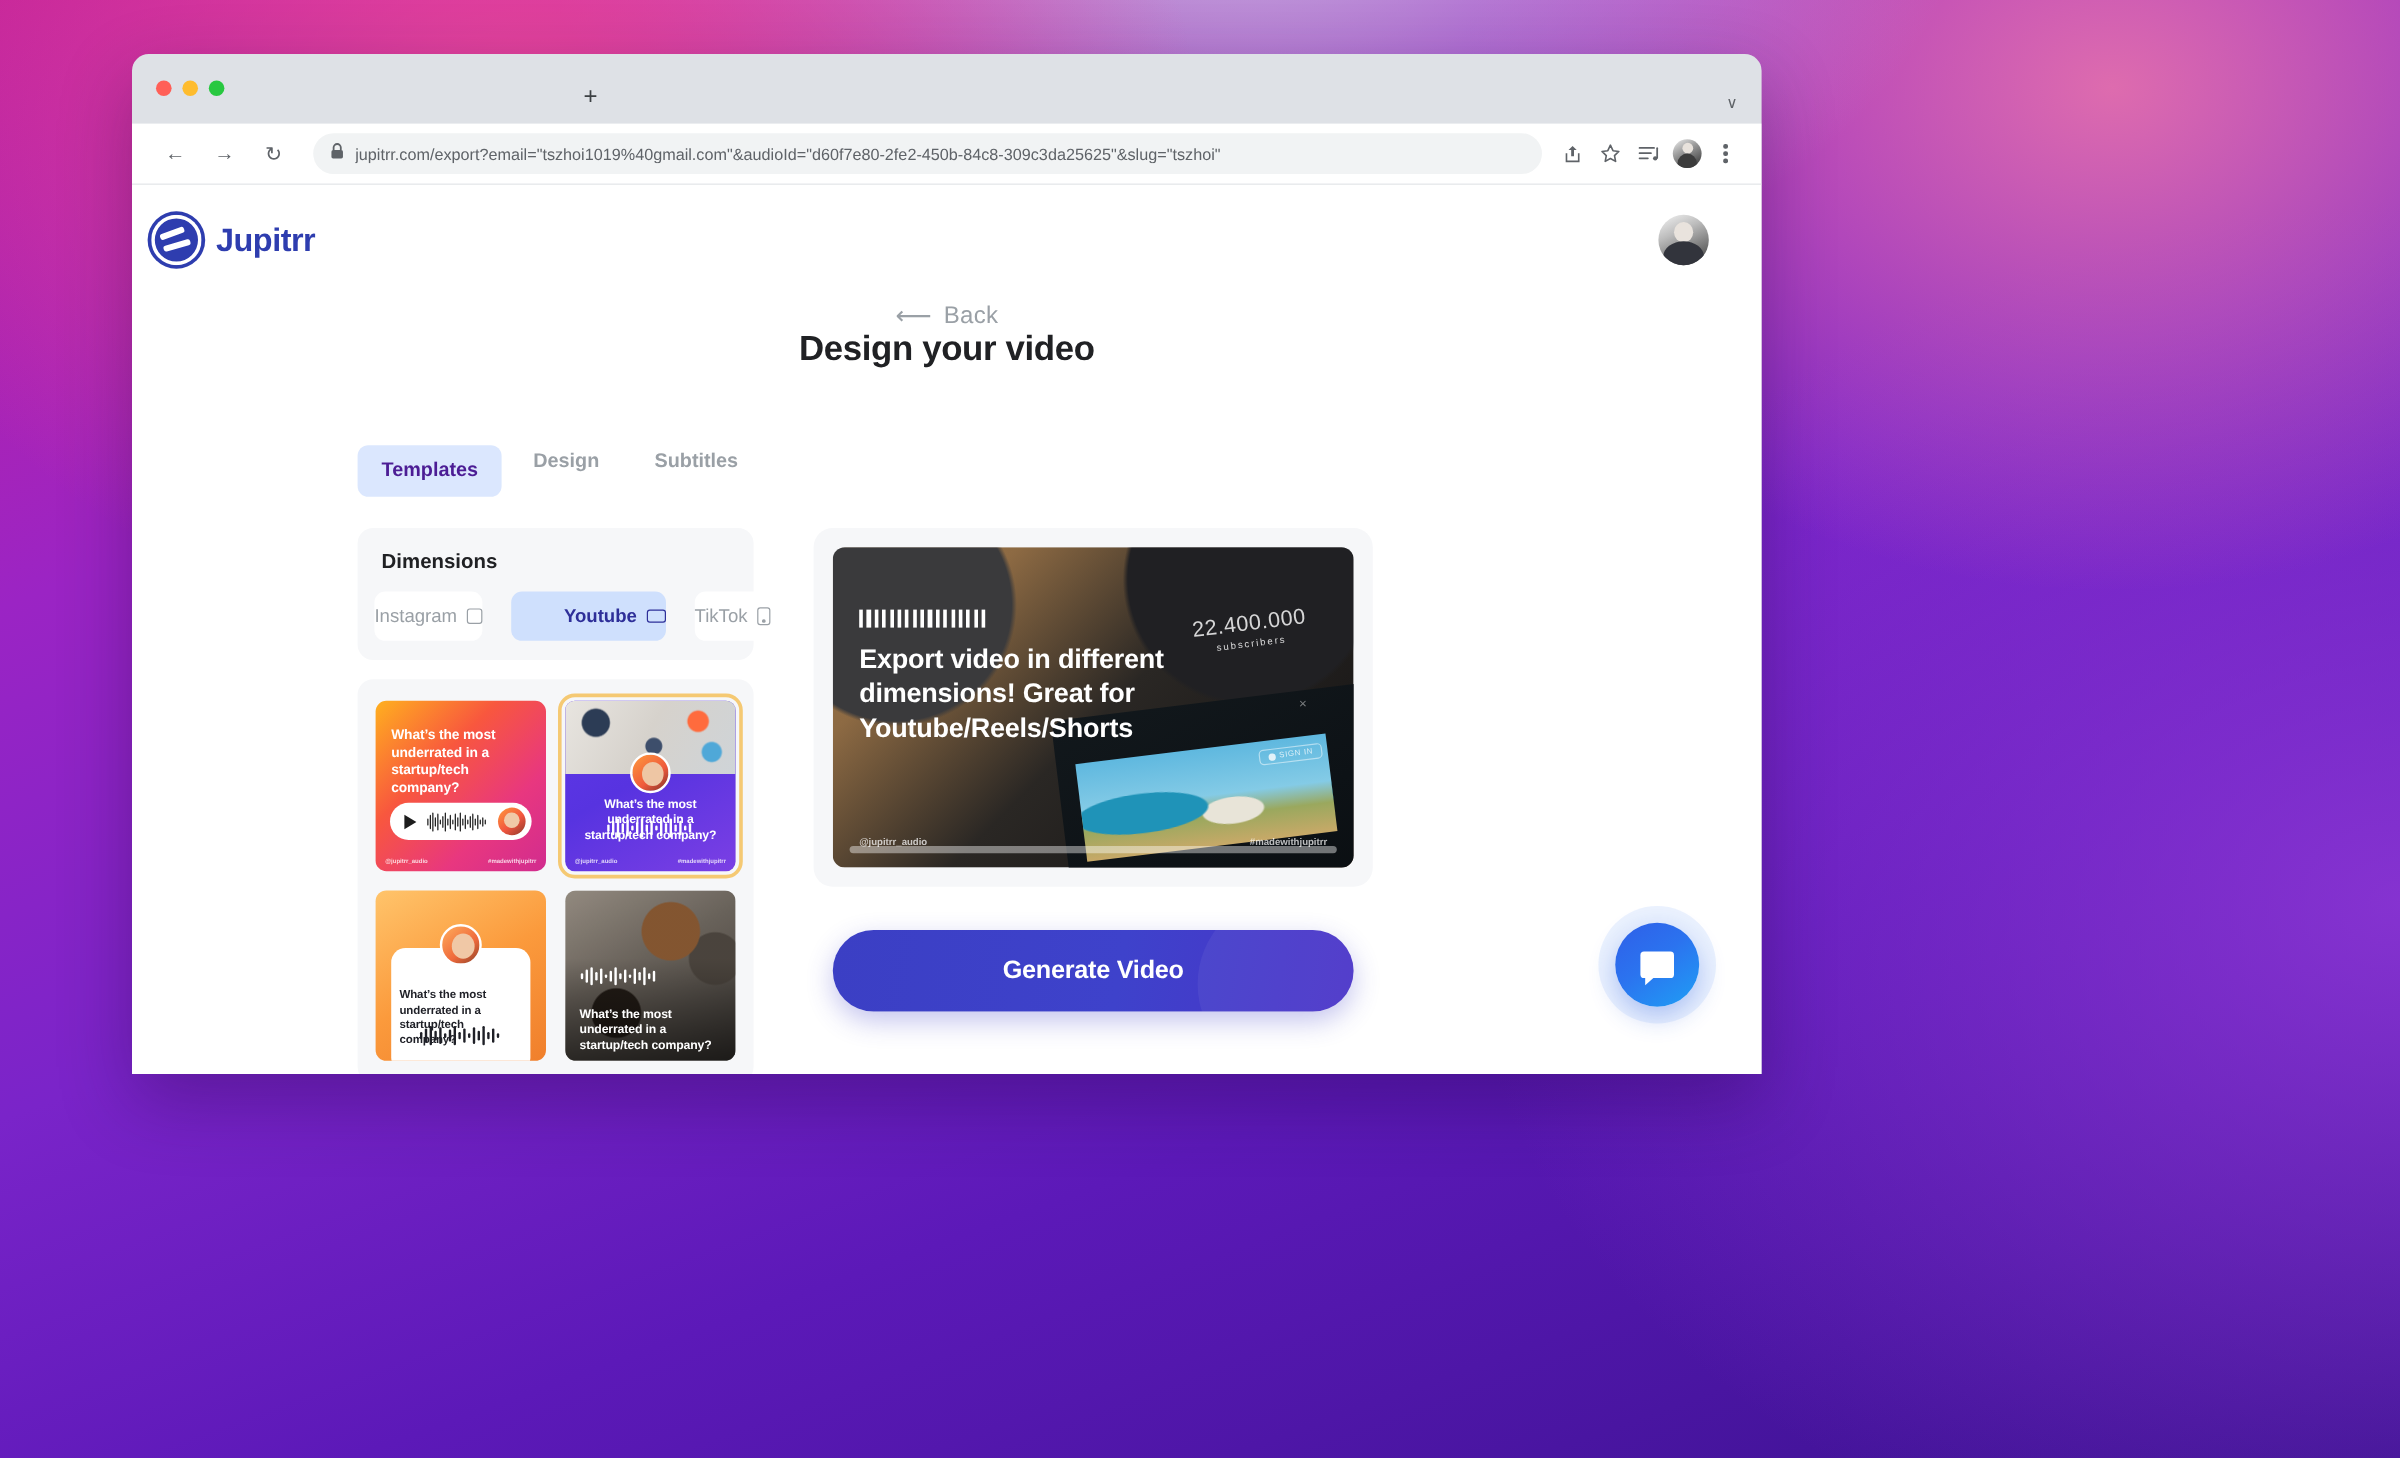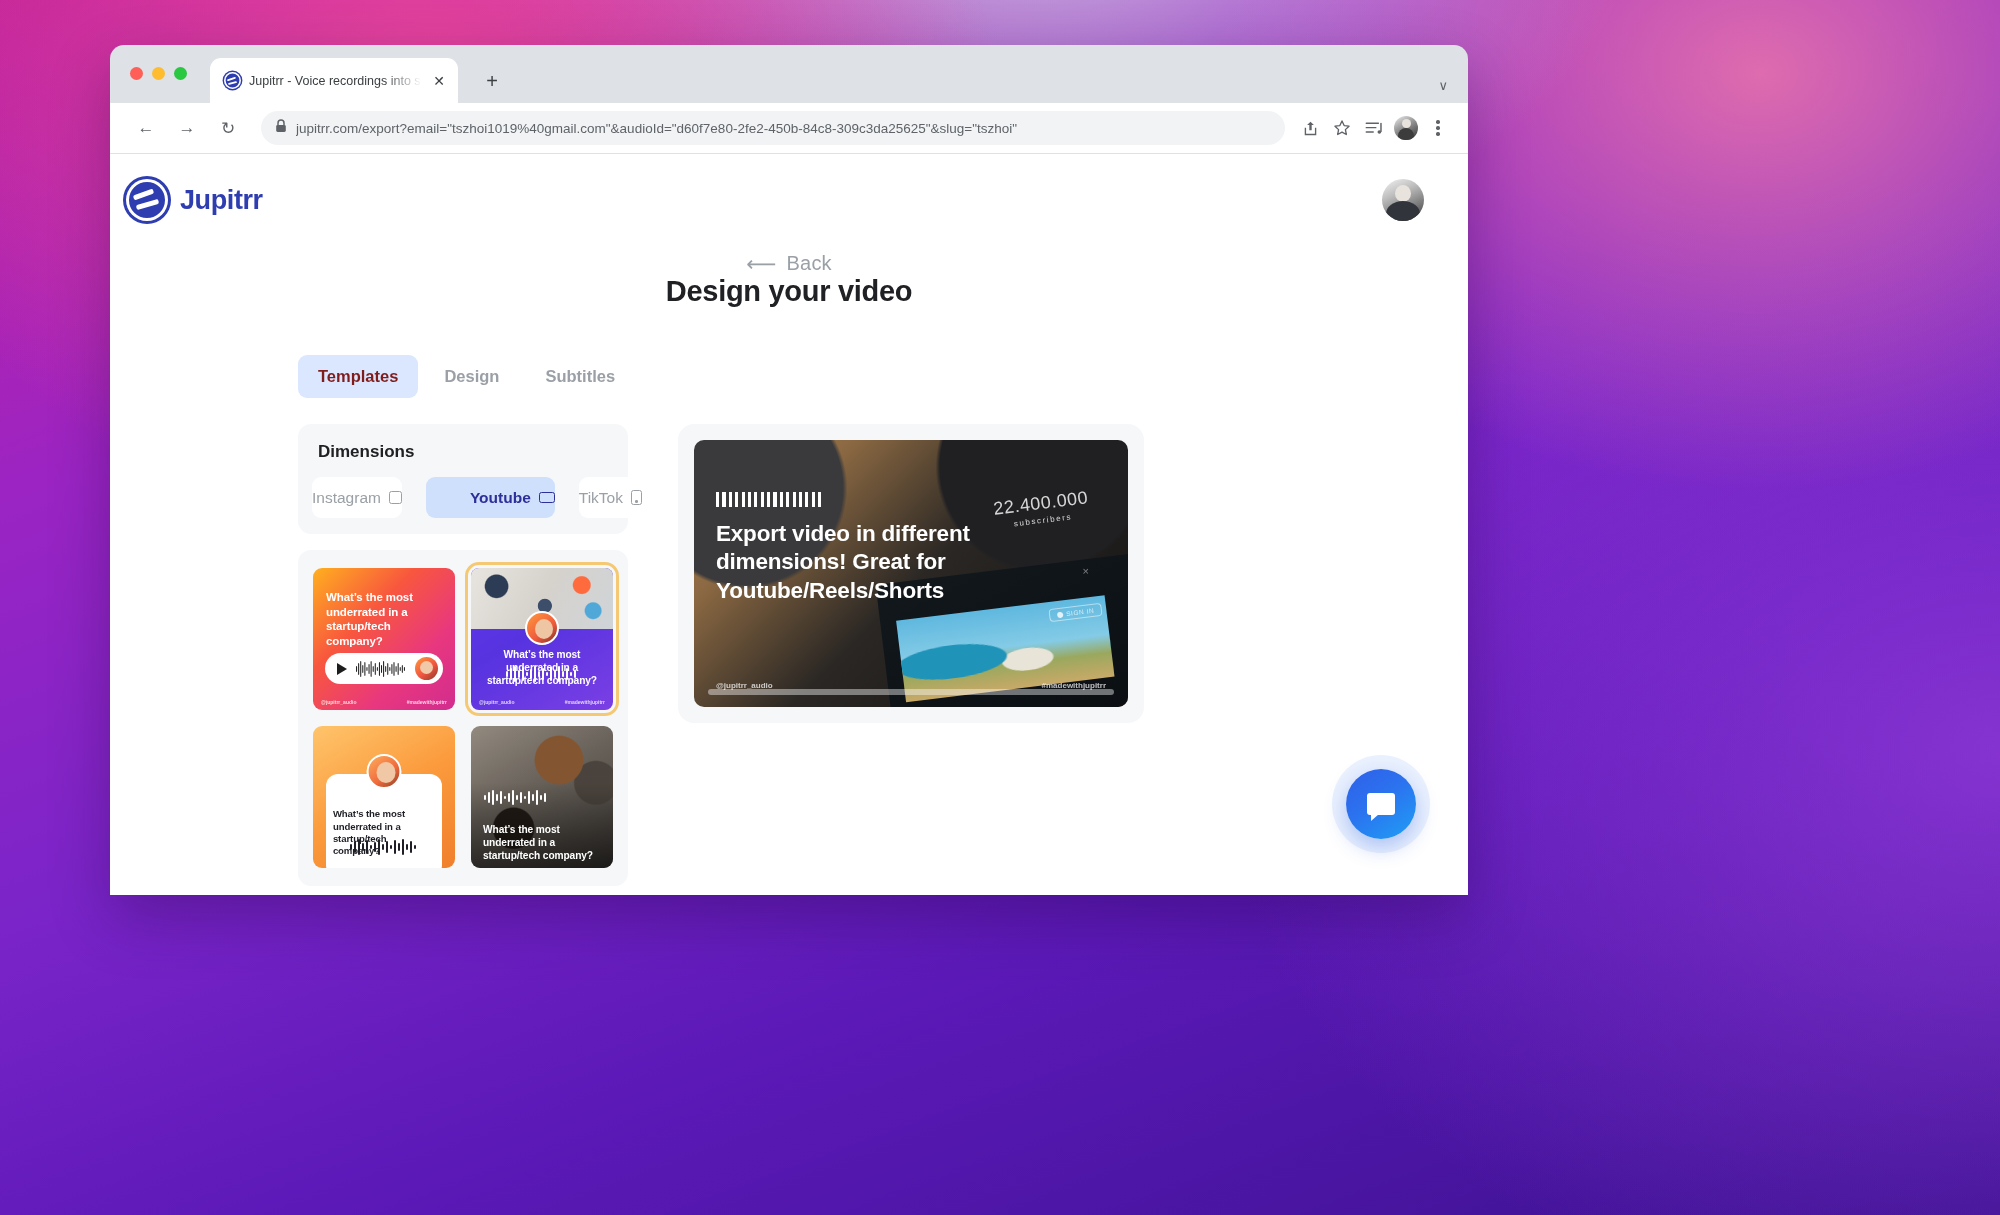--- a/index.html
+++ b/index.html
@@ -207,21 +207,21 @@
 
   .tabs {
     display: flex; align-items: center; gap: 6px;
     margin: 47px 0 0 188px;
   }
   .seg {
     font-size: 16.5px; font-weight: bold;
     padding: 12px 20px; border-radius: 9px;
     color: #9aa0a6;
   }
-  .seg.active { background: #dbe7fe; color: #7f1d1d; }
+  .seg.active { background: #dbe7fe; color: #4c1d95; margin-top: 16px; }
 
   .content {
     display: flex; gap: 0;
     margin-top: 26px; padding-left: 188px;
   }
   .left-col { width: 330px; flex: none; }
 
   .card {
     background: #f6f7f9;
     border-radius: 13px;
@@ -513,25 +513,20 @@
 
 <div class="browser">
 
   <div class="tabstrip">
     <div class="traffic">
       <span class="dot red"></span>
       <span class="dot yellow"></span>
       <span class="dot green"></span>
     </div>
 
-    <div class="tab">
-      <span class="favicon"></span>
-      <span class="tab-title">Jupitrr - Voice recordings into s</span>
-      <span class="tab-close">✕</span>
-    </div>
 
     <div class="newtab">+</div>
     <div class="tabchevron">∨</div>
   </div>
 
   <div class="omnibar">
     <div class="navbtn first">←</div>
     <div class="navbtn">→</div>
     <div class="navbtn">↻</div>
 
@@ -787,20 +782,21 @@
 
             <div class="v-headline">Export video in different dimensions! Great for Youtube/Reels/Shorts</div>
 
 
             <div class="v-bar"></div>
             <span class="v-wm l">@jupitrr_audio</span>
             <span class="v-wm r">#madewithjupitrr</span>
           </div>
         </div>
 
+        <button class="gen-btn">Generate Video</button>
       </div>
 
     </div>
 
     <div class="chat-fab">
       <span class="chat-glyph"></span>
     </div>
 
   </div>
 </div>

